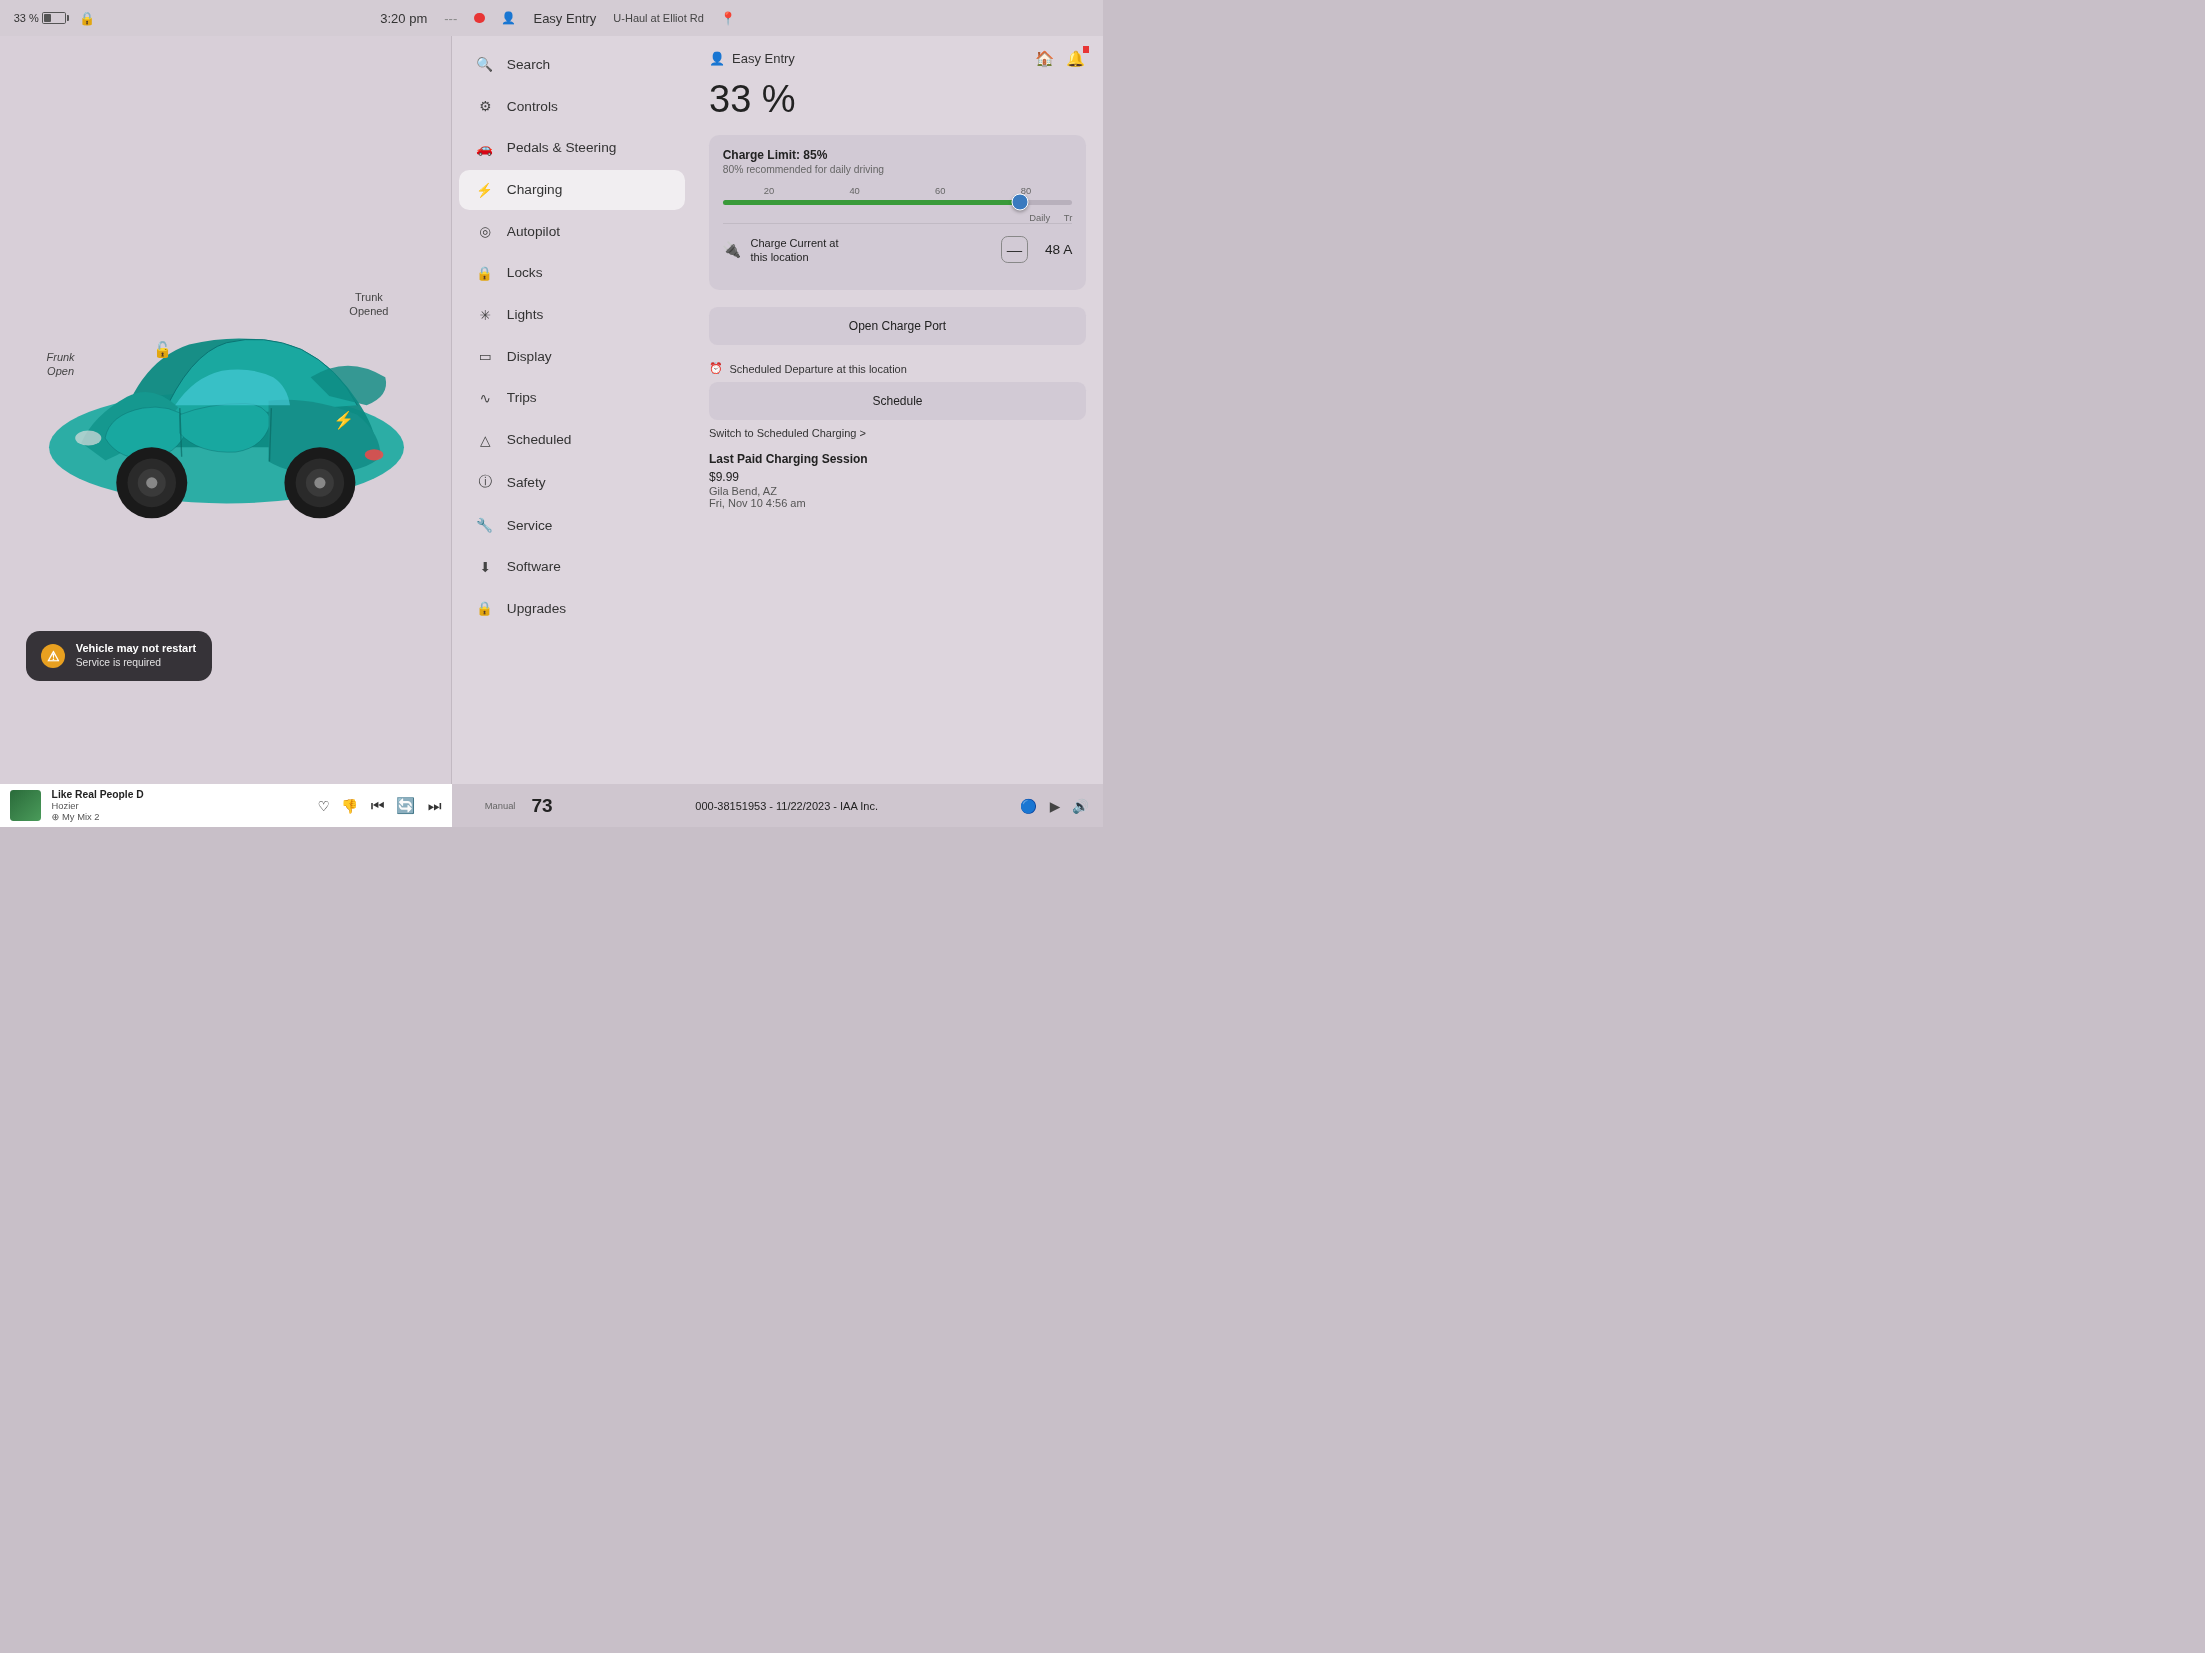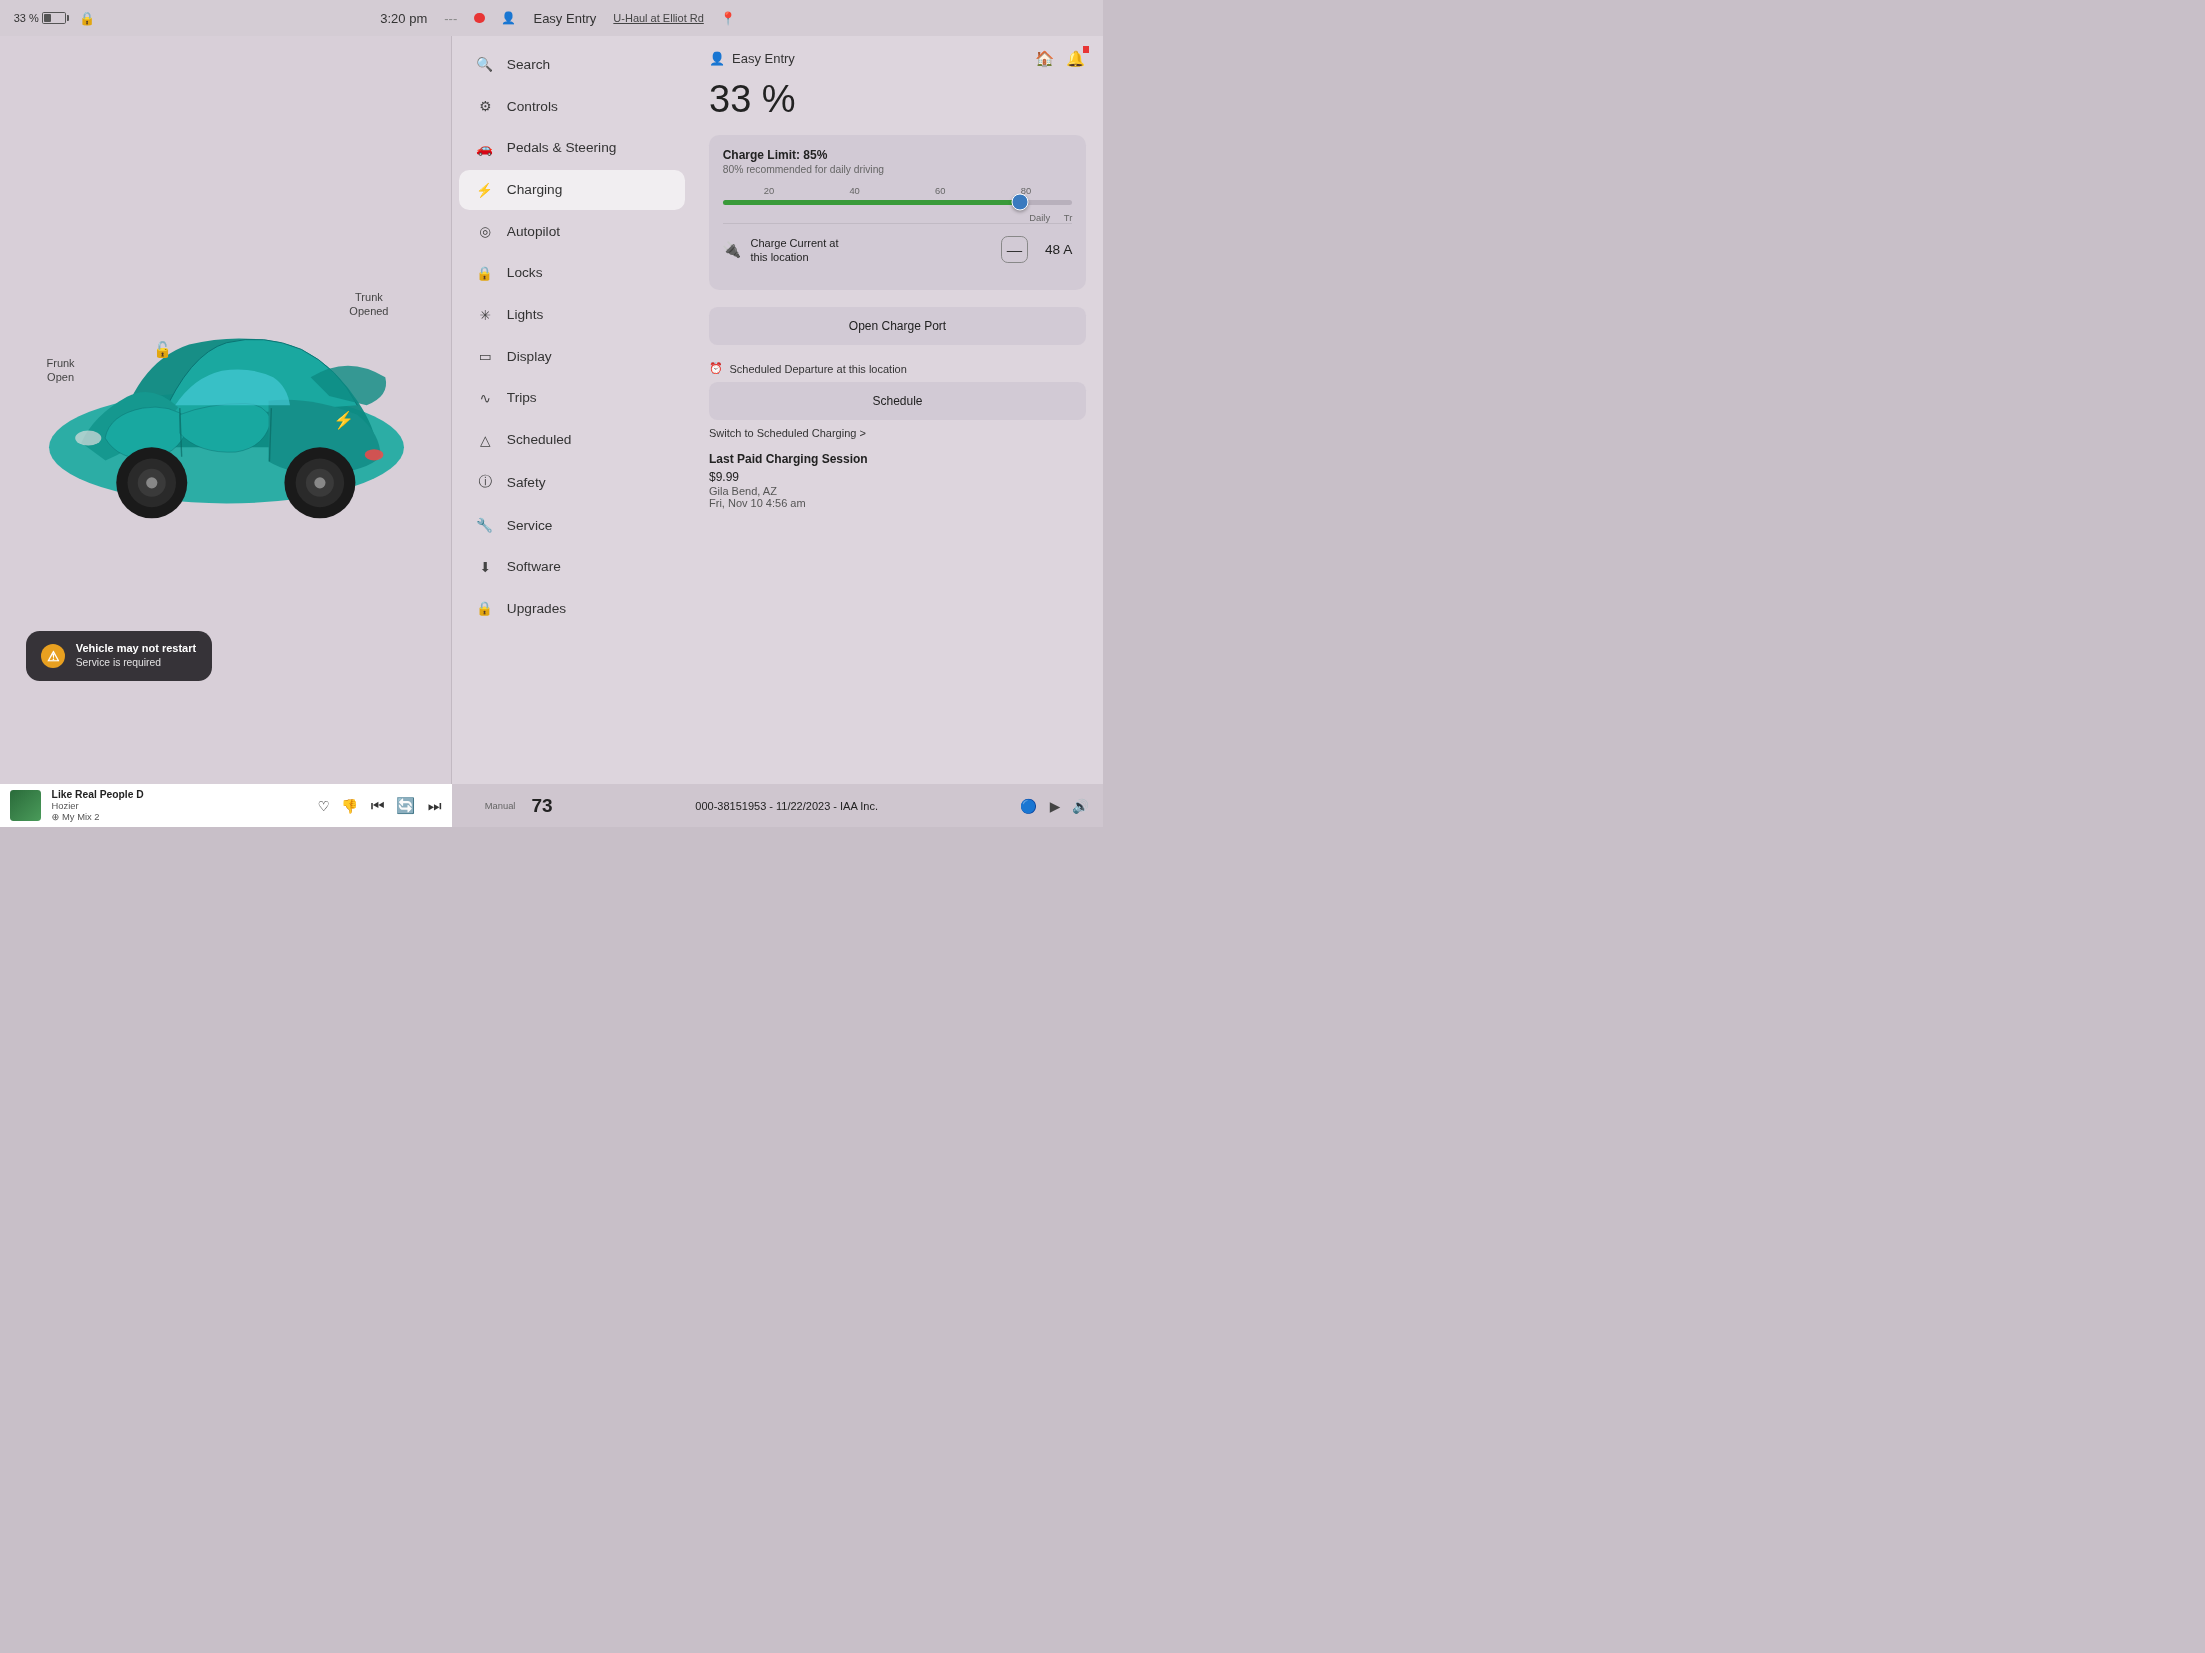--- a/index.html
+++ b/index.html
@@ -98,26 +98,27 @@
     }
 
     .car-container {
       position: relative;
       width: 411px;
       height: 360px;
     }
 
     .frunk-label {
       position: absolute;
-      top: 126px;
+      top: 120px;
       left: 26px;
       font-size: 11px;
       color: #444;
       text-align: center;
       line-height: 1.3;
+      font-style: italic;
     }
     .trunk-label {
       position: absolute;
       top: 60px;
       right: 43px;
       font-size: 11px;
       color: #444;
       text-align: center;
       line-height: 1.3;
     }
@@ -539,21 +540,21 @@
       </div>
     </div>
     <span style="font-size:13px; margin-left:6.8px;">🔒</span>
   </div>
   <div class="status-center">
     <span>3:20 pm</span>
     <span style="color:#888;">---</span>
     <div class="record-dot"></div>
     <span style="font-size:12px;">👤</span>
     <span style="cursor:pointer;">Easy Entry</span>
-    <span style="font-size:11px; color:#444; cursor:pointer;text-decoration:underline;">U-Haul at Elliot Rd</span>
+    <span style="font-size:11px; color:#444; cursor:pointer;">U-Haul at Elliot Rd</span>
     <span>📍</span>
   </div>
   <div style="width:68px;"></div>
 </div>
 
 <div class="left-panel">
   <div class="car-container">
     <div class="frunk-label">
       <span style="white-space:pre-line;">Frunk
 Open</span>

